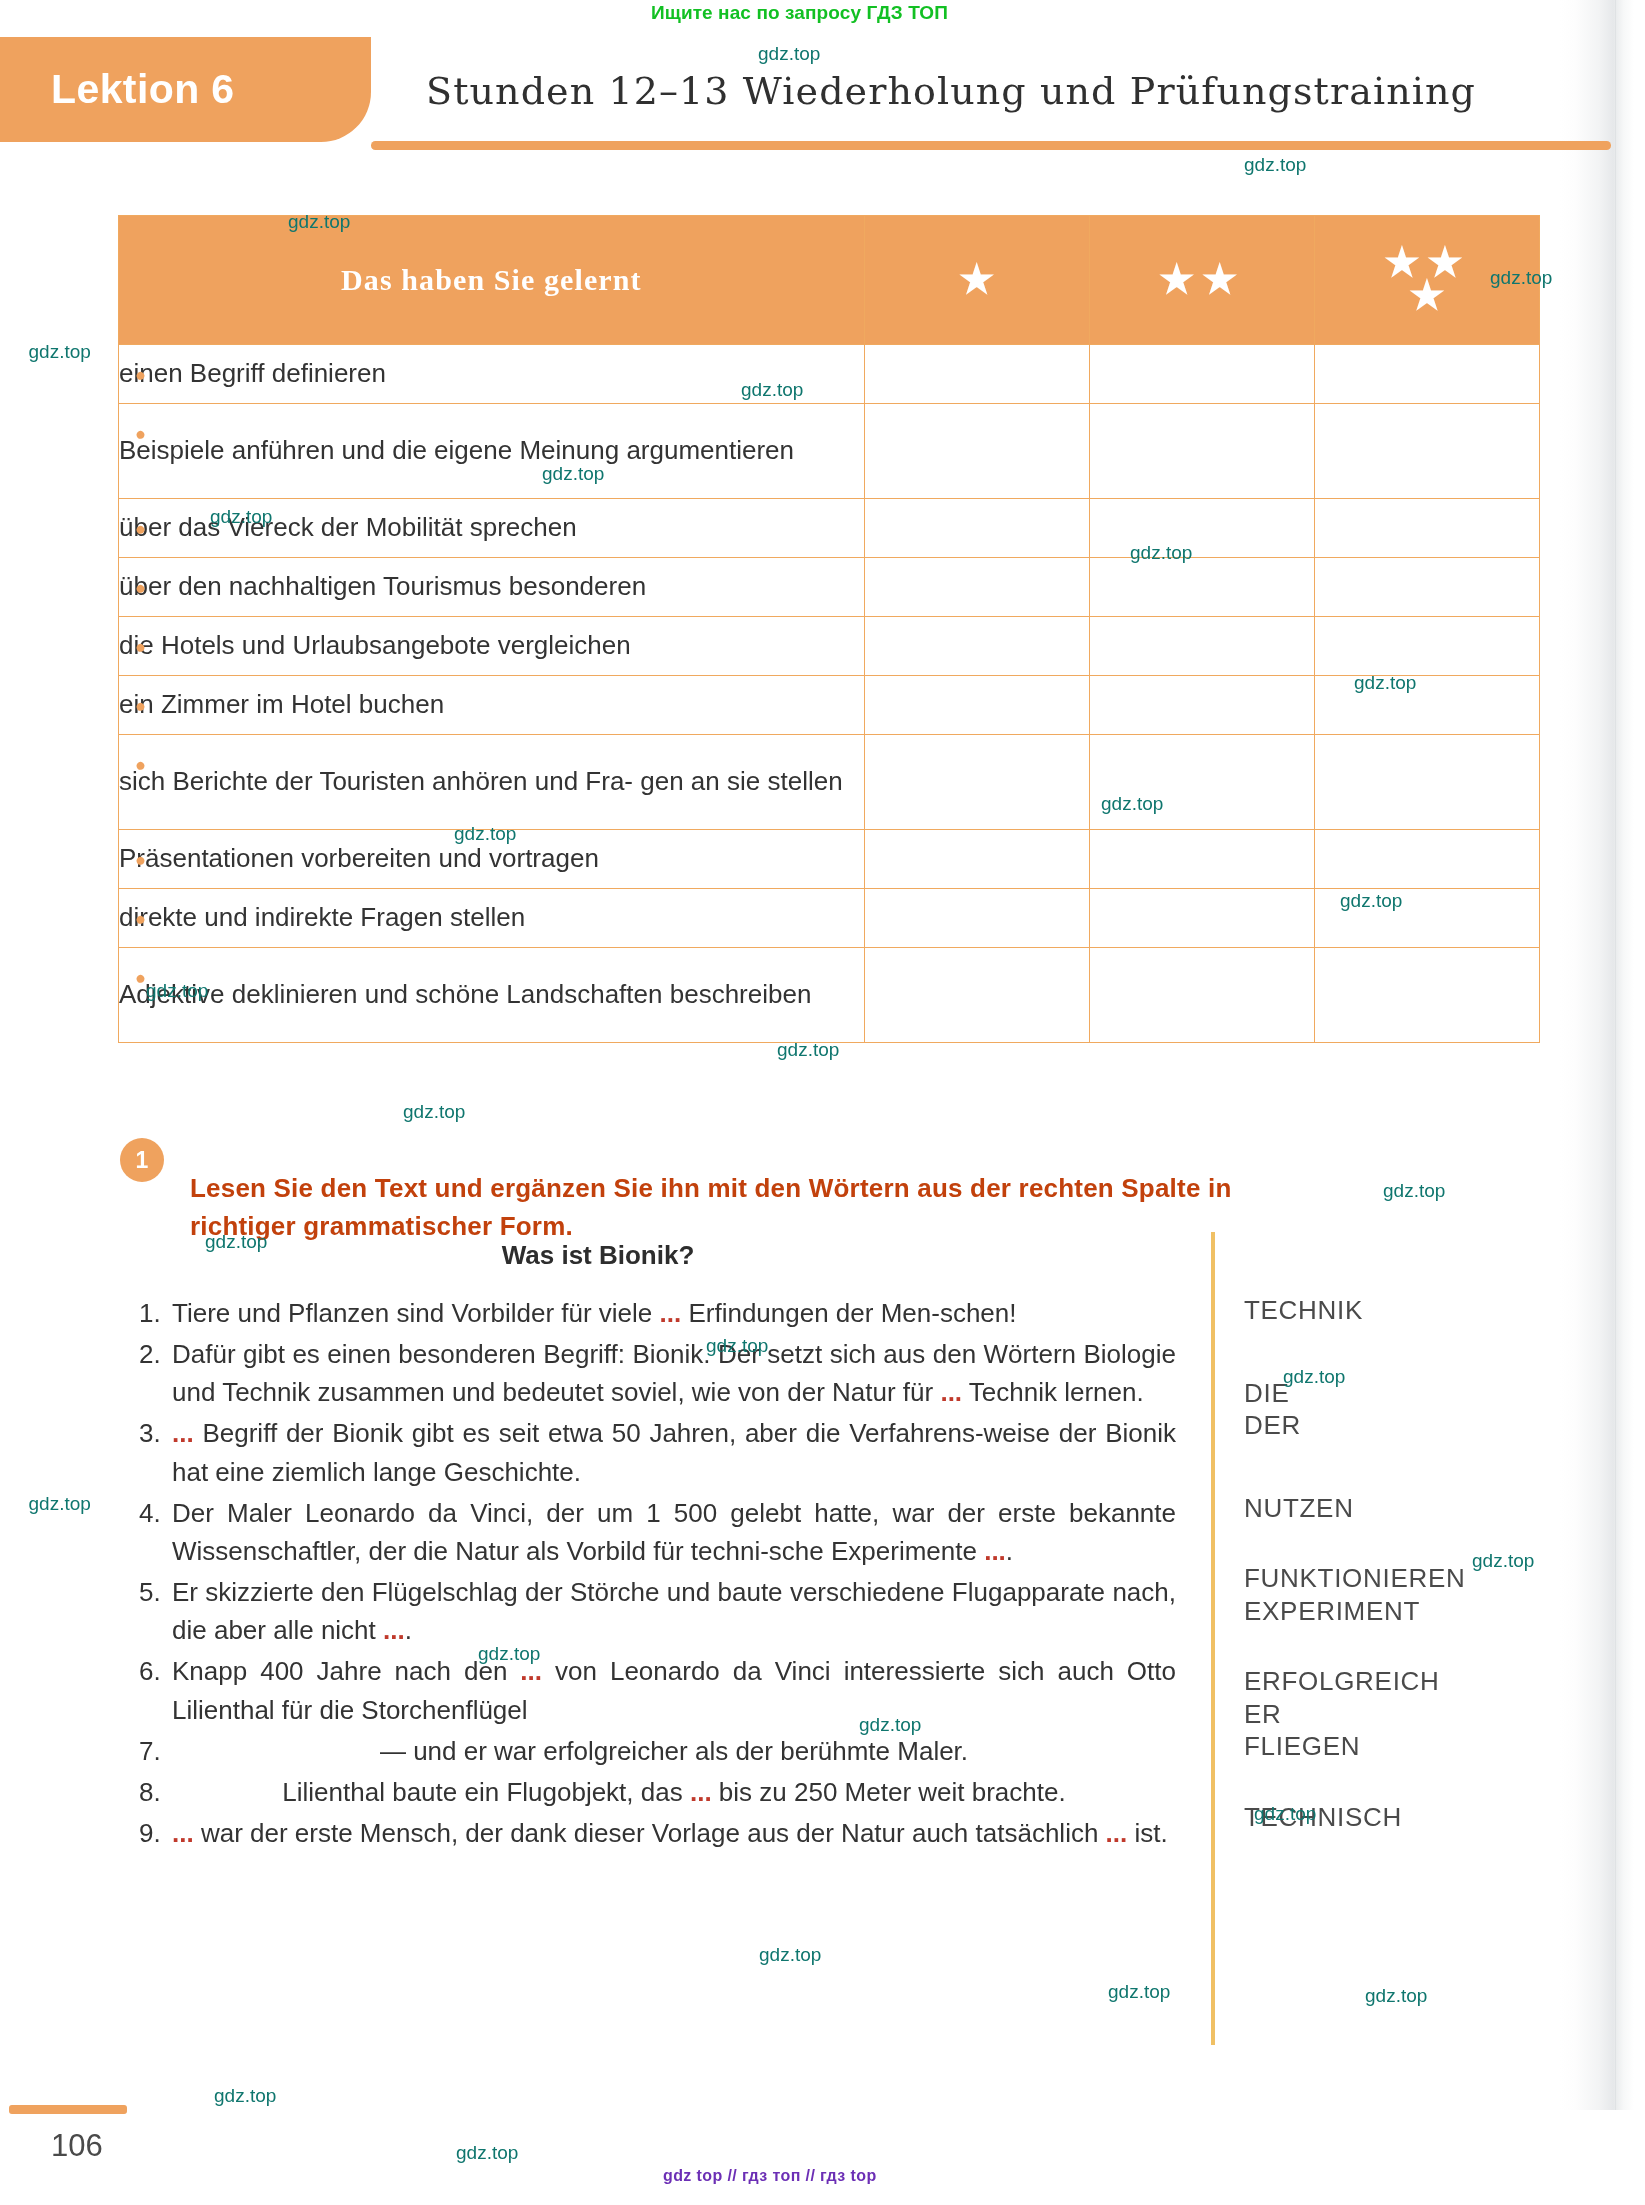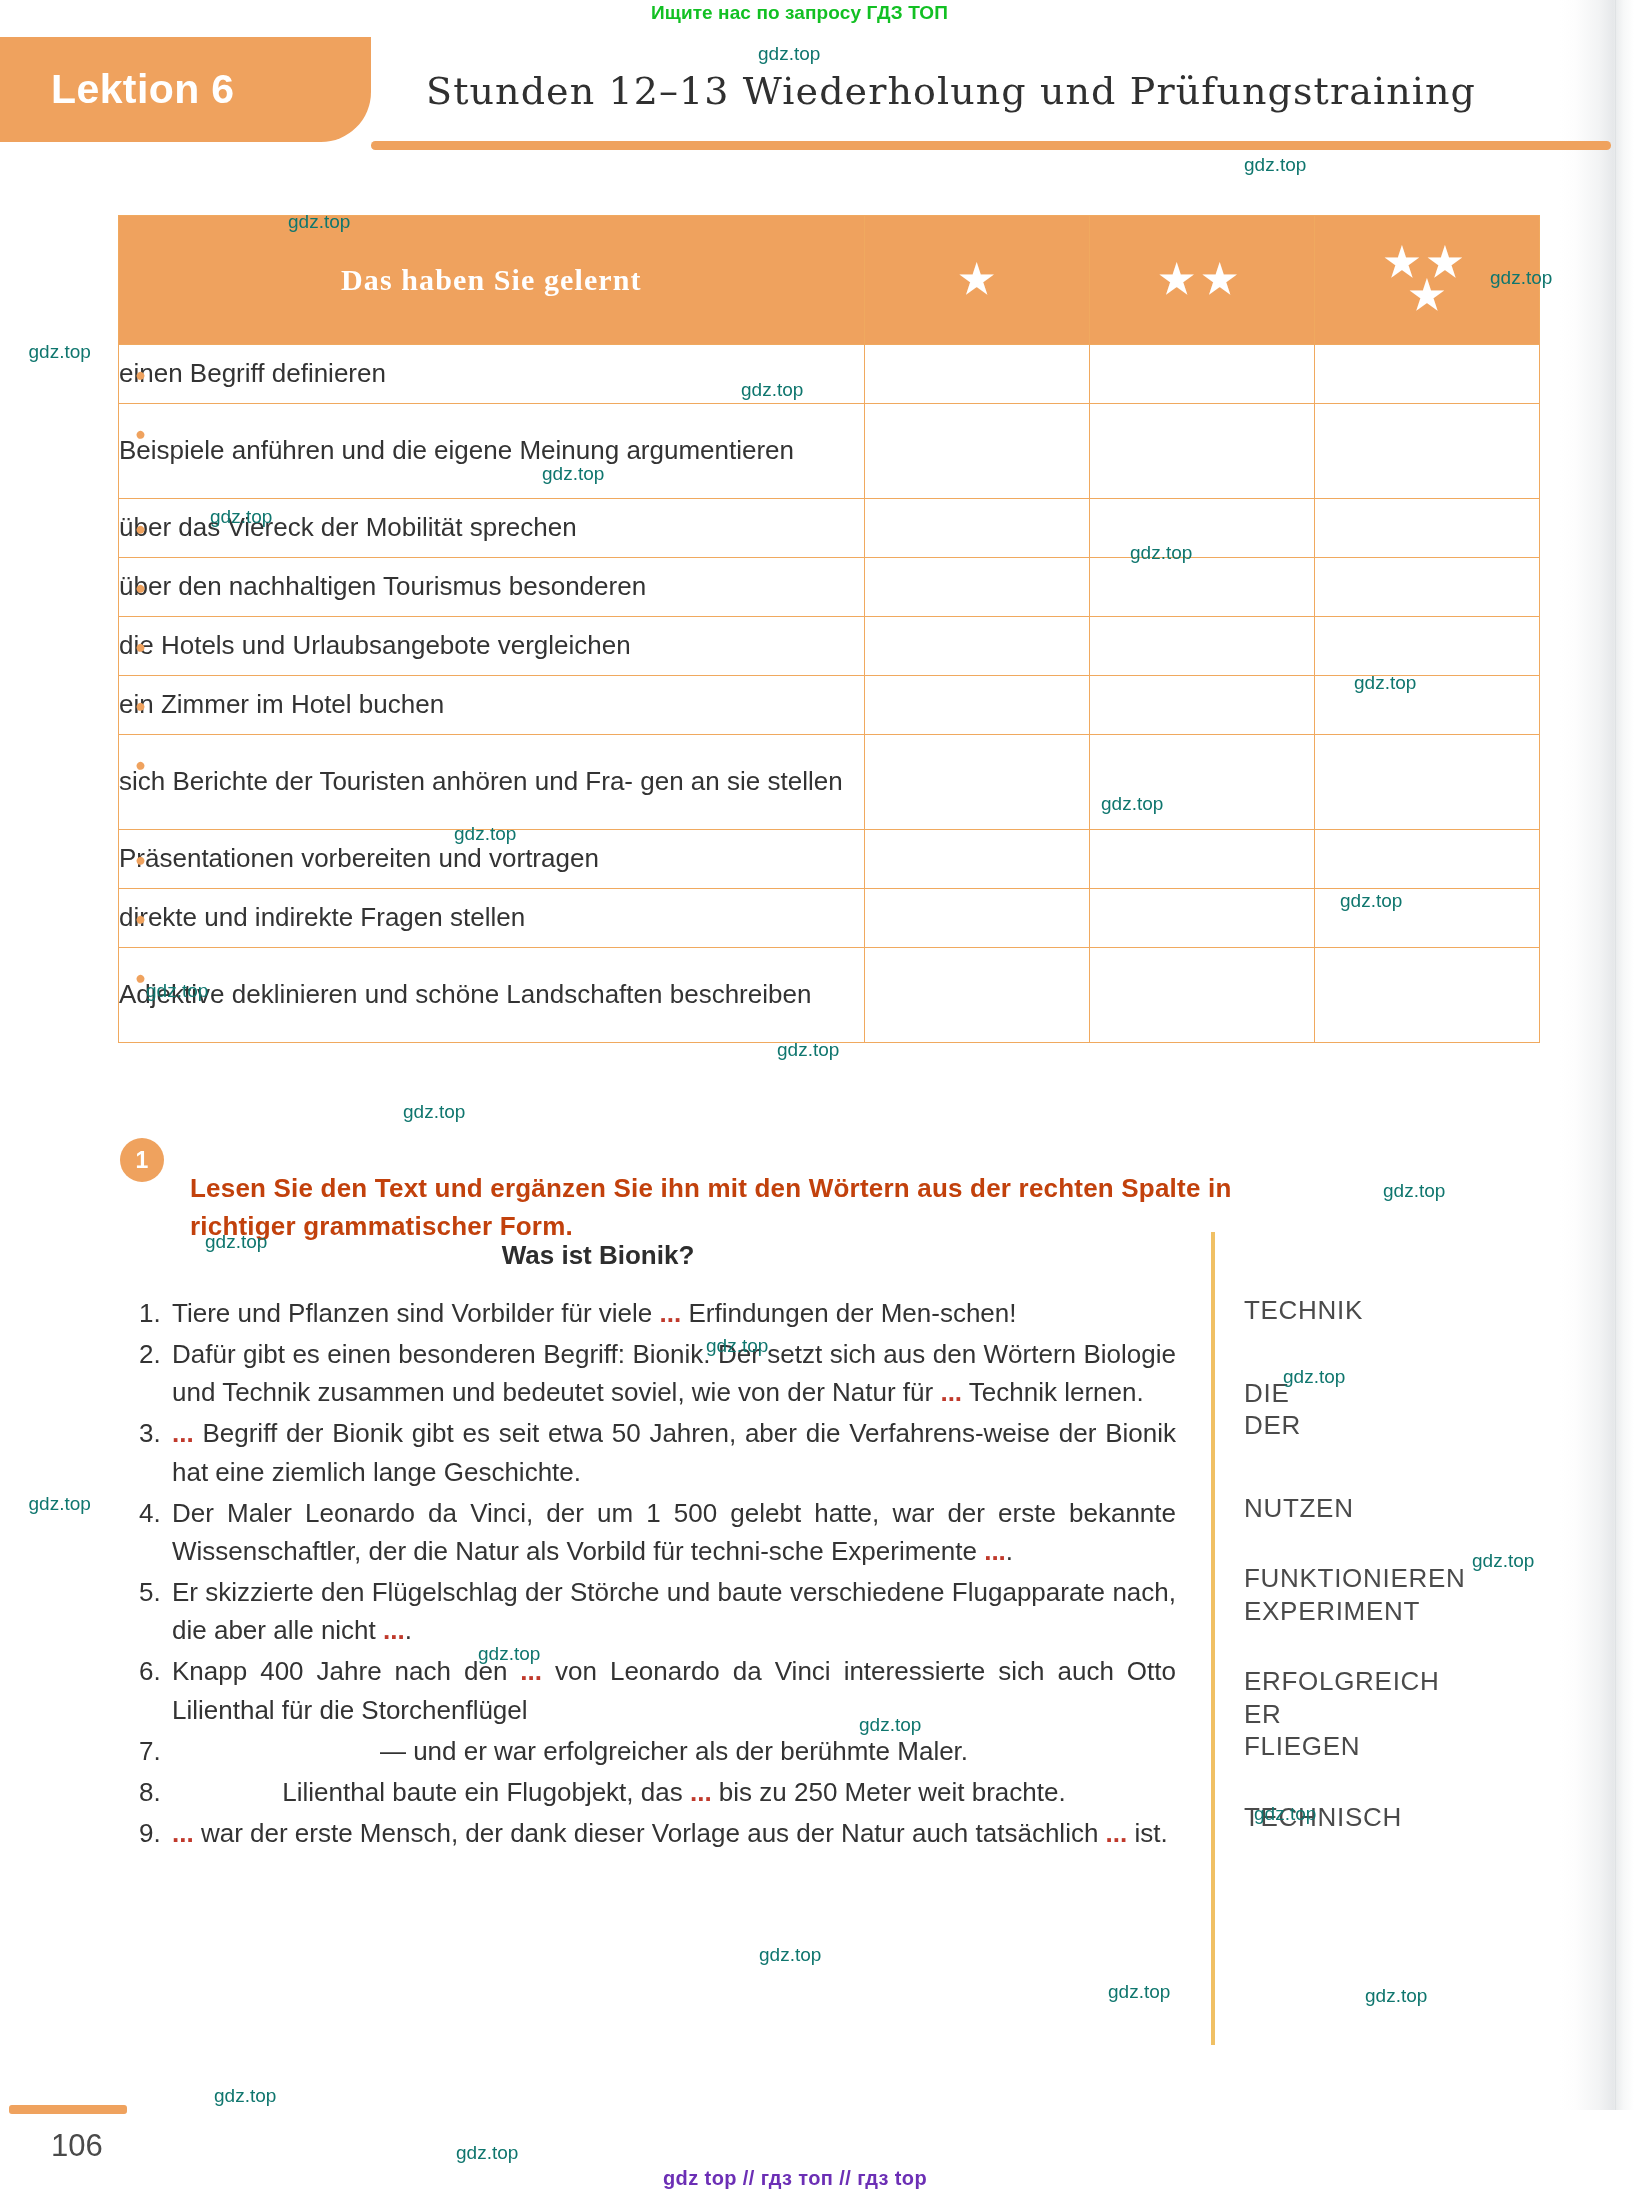--- a/index.html
+++ b/index.html
@@ -255,21 +255,21 @@
     position: absolute;
     left: 51px;
     top: 2128px;
     font-size: 31px;
     color: #4a4a4a;
   }
   .footwm {
     position: absolute;
     left: 663px;
     top: 2167px;
-    font-size: 20px;
+    font-size: 16px;
     font-weight: bold;
     color: #6c2fb5;
     white-space: nowrap;
     letter-spacing: 0.4px;
   }
 
   
   .wm {
     position: absolute;
     font-size: 19px;

